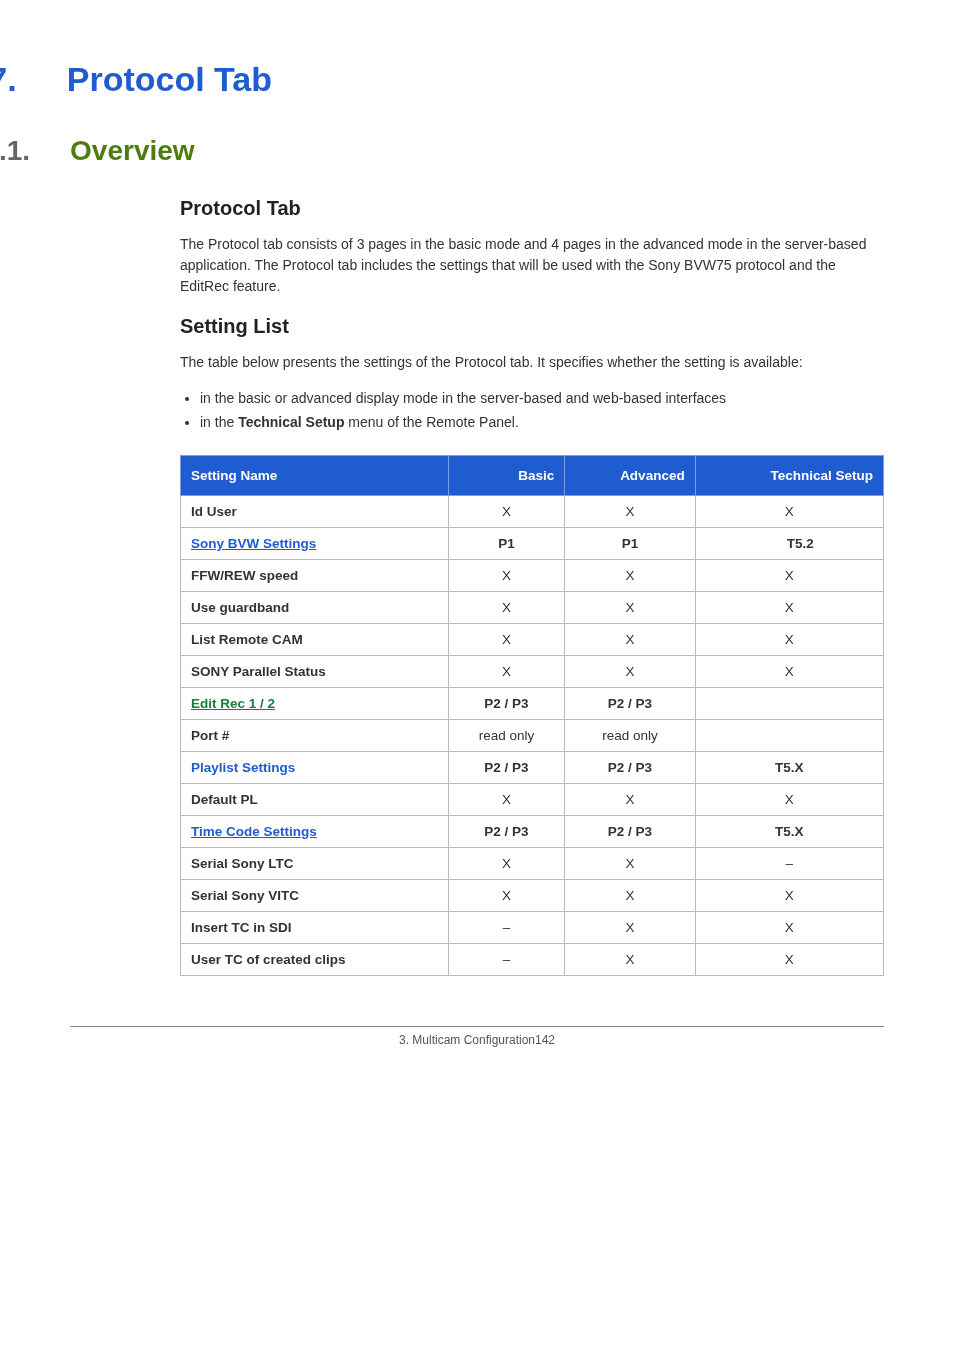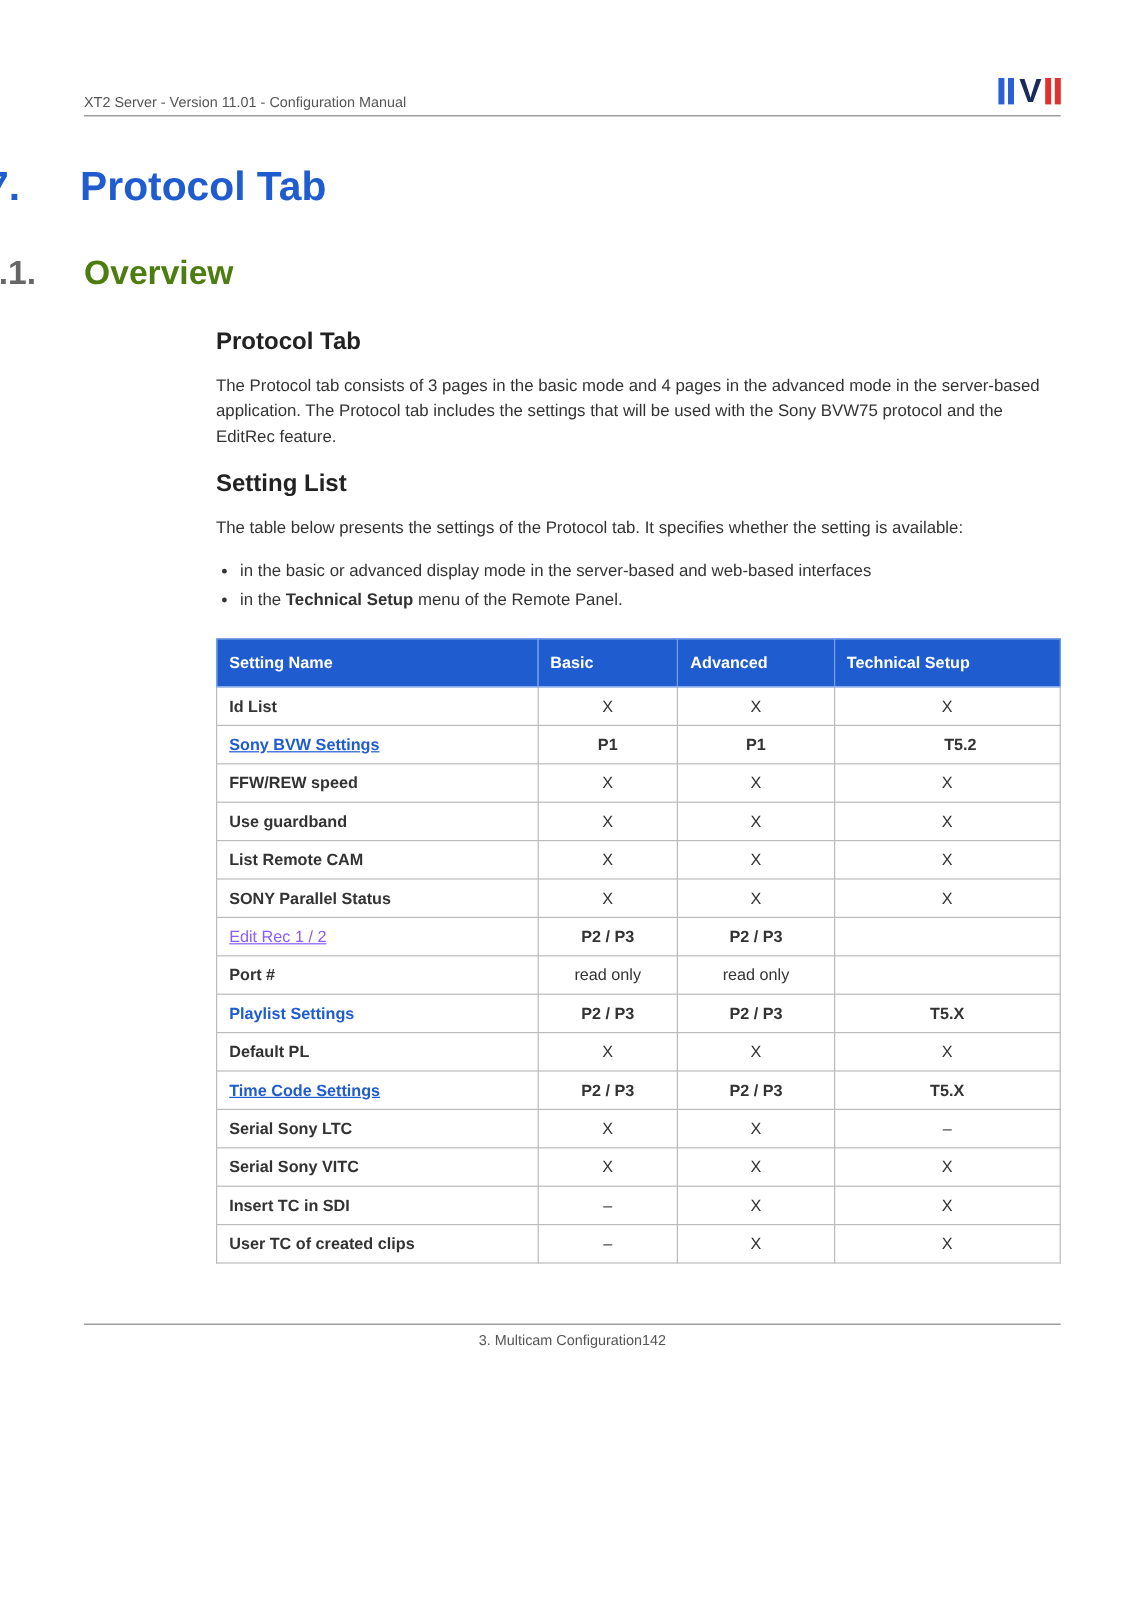--- a/index.html
+++ b/index.html
@@ -84,21 +84,21 @@
     width: 100%;
     margin-top: 10px;
     font-size: 13.5px;
   }
   table.settings th {
     background: #1f5ccf;
     color:#fff;
     font-weight:700;
     padding: 12px 10px;
     border: 1px solid #7aa0e6;
-    text-align:left;
+    text-align:right;
   }
   table.settings th:first-child { text-align:left; }
   table.settings td {
     border: 1px solid #bbb;
     padding: 8px 10px;
     text-align:center;
   }
   table.settings td:first-child { text-align:left; }
   .footer {
     display:flex;
@@ -107,34 +107,20 @@
     padding-top:6px;
     margin-top: 50px;
     font-size:12px;
     color:#555;
   }
 </style>
 </head>
 <body>
 
 <div class="page">
-  <div class="header-bar">
-    <div class="header-text">XT2 Server - Version 11.01 - Configuration Manual</div>
-    <div class="logo">
-      <div class="logo-bars">
-        <div class="logo-bar c1"></div>
-        <div class="logo-bar c2"></div>
-      </div>
-      <span class="logo-v">V</span>
-      <div class="logo-bars2">
-        <div class="logo-bar r1"></div>
-        <div class="logo-bar r2"></div>
-      </div>
-    </div>
-  </div>
 
   <div class="section-row">
     <span class="h-section-num">3.7.</span>
     <span class="h-section-title">Protocol Tab</span>
   </div>
 
   <div class="subsection-row">
     <span class="h-sub-num">3.7.1.</span>
     <span class="h-sub-title">Overview</span>
   </div>
@@ -154,21 +140,21 @@
       <thead>
         <tr>
           <th>Setting Name</th>
           <th>Basic</th>
           <th>Advanced</th>
           <th>Technical Setup</th>
         </tr>
       </thead>
       <tbody id="settings-body">
           <tr>
-            <td style="font-weight: 700;">Id List</td>
+            <td style="font-weight: 700;">Id User</td>
             <td>X</td>
             <td>X</td>
             <td>X</td>
           </tr>
           <tr>
             <td class="link"><span style="color: rgb(31, 92, 207); text-decoration: underline; font-weight: 700;">Sony BVW Settings</span></td>
             <td style="font-weight: 700;">P1</td>
             <td style="font-weight: 700;">P1</td>
             <td style="font-weight: 700; padding-left: 32px;">T5.2</td>
           </tr>
@@ -190,21 +176,21 @@
             <td>X</td>
             <td>X</td>
           </tr>
           <tr>
             <td style="font-weight: 700;">SONY Parallel Status</td>
             <td>X</td>
             <td>X</td>
             <td>X</td>
           </tr>
           <tr>
-            <td class="link"><span style="color: #8b5cf6; text-decoration: underline; font-weight: 400;">Edit Rec 1 / 2</span></td>
+            <td class="link"><span style="color: #15803d; text-decoration: underline; font-weight: 700;">Edit Rec 1 / 2</span></td>
             <td style="font-weight: 700;">P2 / P3</td>
             <td style="font-weight: 700;">P2 / P3</td>
             <td style="font-weight: 700;"></td>
           </tr>
           <tr>
             <td style="font-weight: 700;">Port #</td>
             <td>read only</td>
             <td>read only</td>
             <td></td>
           </tr>

